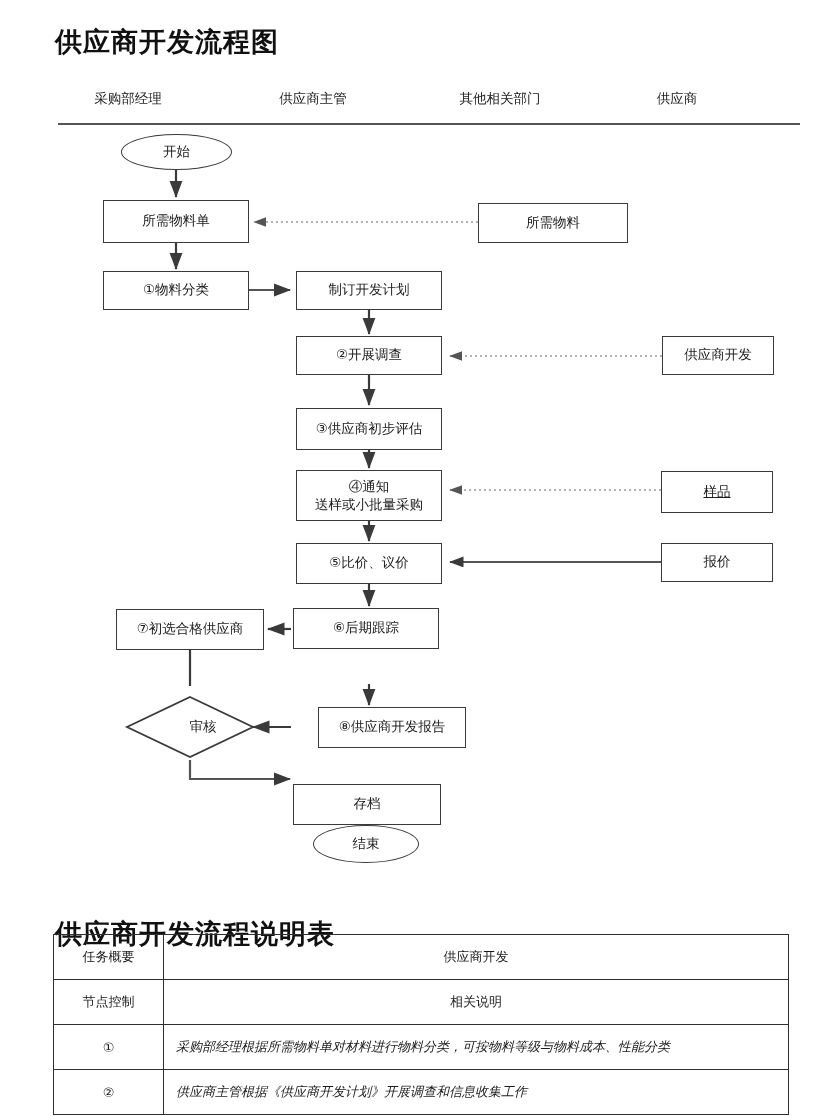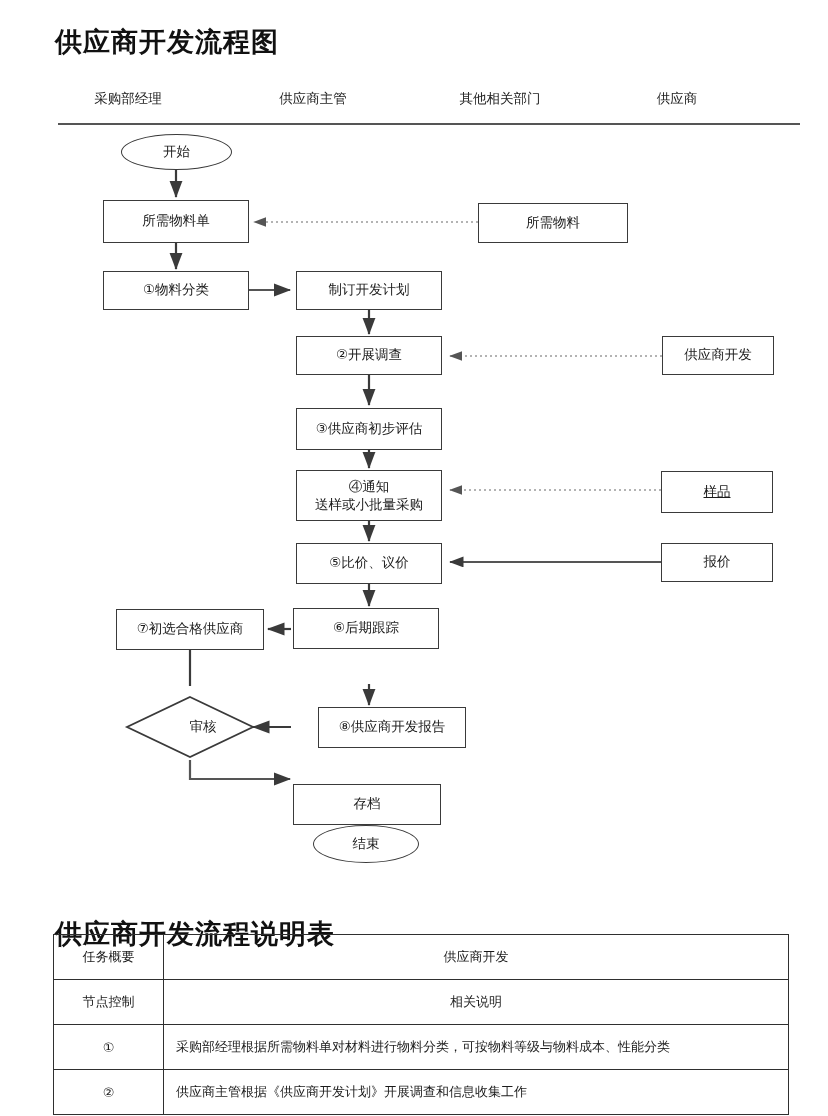--- a/index.html
+++ b/index.html
@@ -97,21 +97,21 @@
     padding: 2px 6px;
     color: #1b1b1b;
     vertical-align: middle;
   }
   #desc-table td.key {
     width: 97px;
     text-align: center;
     white-space: nowrap;
   }
   #desc-table td.val-center { text-align: center; }
-  #desc-table td.val-left { text-align: left; padding-left: 12px; }
+  #desc-table td.val-left { text-align: left; padding-left: 12px; font-style: italic; }
 </style>
 </head>
 <body>
 
 <div class="doc-title" id="flow-title">供应商开发流程图</div>
 
 <div class="lane-header" style="left:78px;width:100px;">采购部经理</div>
 <div class="lane-header" style="left:263px;width:100px;">供应商主管</div>
 <div class="lane-header" style="left:438px;width:124px;">其他相关部门</div>
 <div class="lane-header" style="left:637px;width:80px;">供应商</div>

